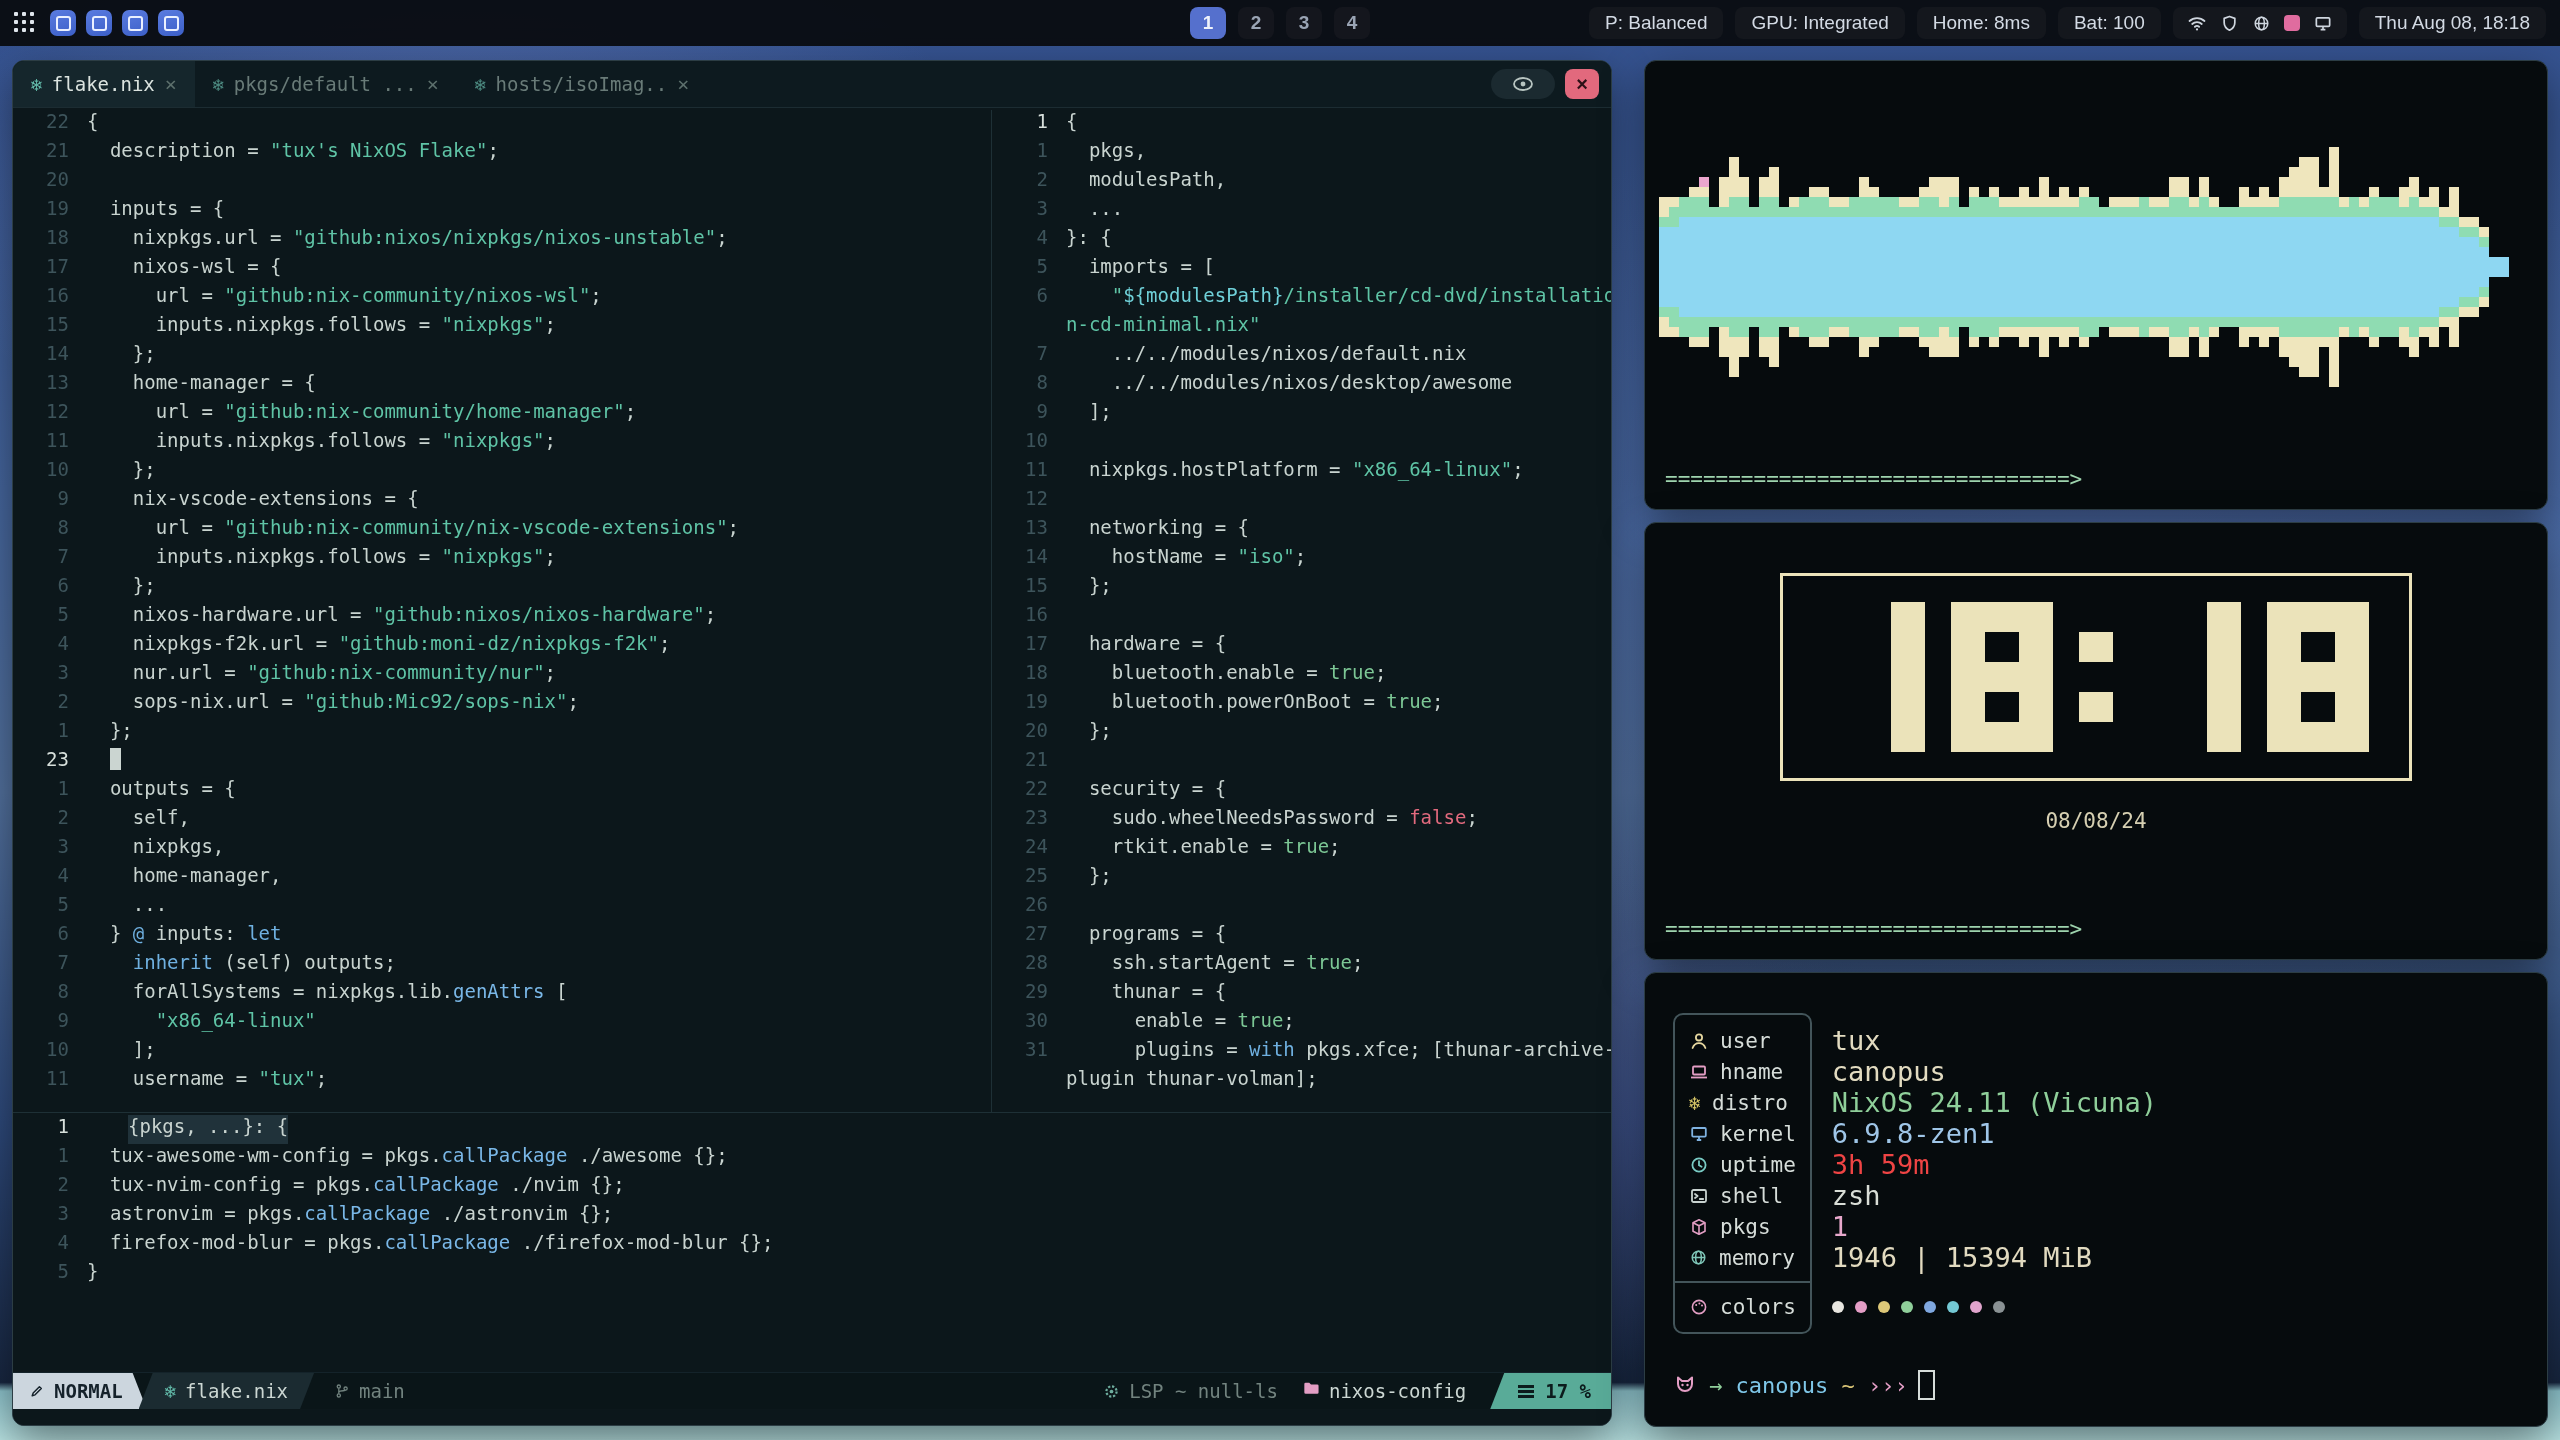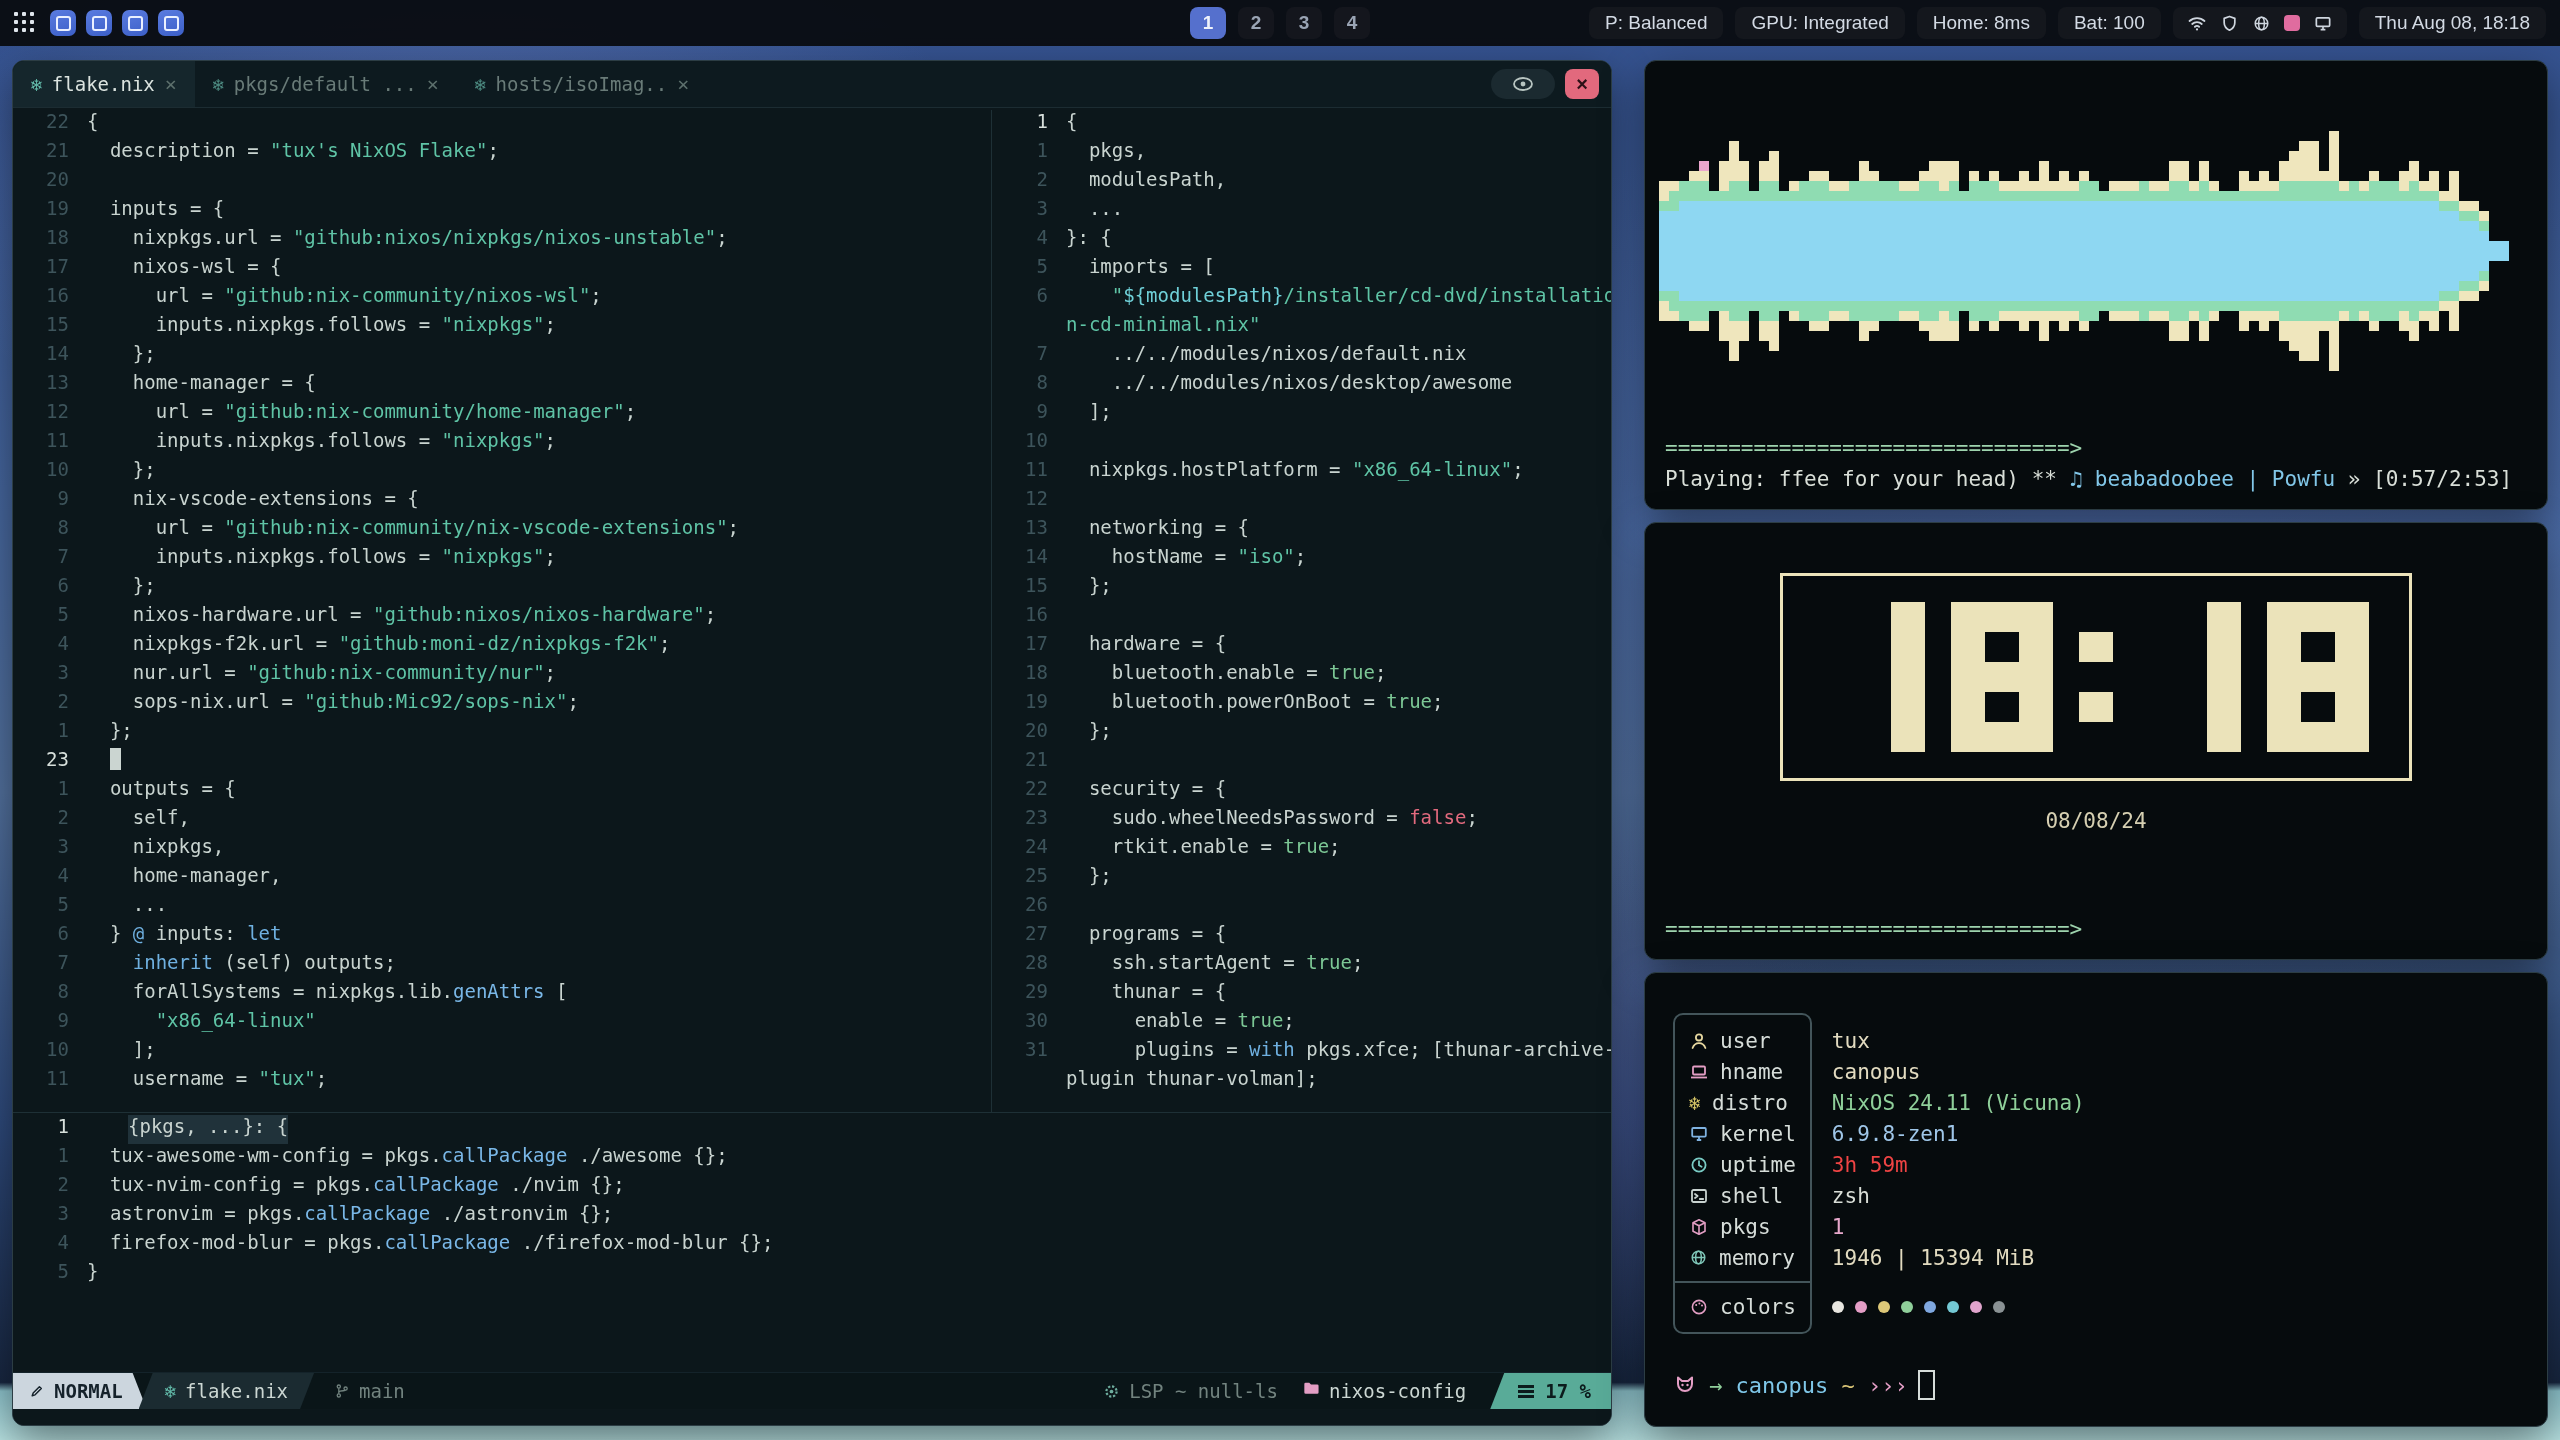--- a/index.html
+++ b/index.html
@@ -98,21 +98,21 @@
   #clockpix{position:relative;}
   .px{position:absolute;background:#ebe3ba;}
   .clk-date{margin-top:28px;font-size:21px;color:#d6d0b2;}
 
   .fetch-body{flex:1;padding:40px 0 0 28px;position:relative;}
   .fetch-grid{display:flex;}
   .fetch-box{border:2px solid #43555a;border-radius:10px;padding:10px 14px;display:flex;flex-direction:column;}
   .f-row{display:flex;align-items:center;gap:11px;height:31px;font-size:21px;color:#d6ddd9;white-space:pre;}
   .f-sep{border-top:2px solid #43555a;margin:8px -14px;}
   .fetch-vals{padding:12px 0 0 20px;display:flex;flex-direction:column;}
-  .f-vrow{height:31px;display:flex;align-items:center;font-size:21px;white-space:pre;}
+  .f-vrow{height:31px;display:flex;align-items:center;font-size:27px;white-space:pre;}
   .f-vsep{height:18px;}
   .dot{width:12px;height:12px;border-radius:50%;margin-right:11px;display:inline-block;}
   .prompt{position:absolute;left:28px;bottom:26px;display:flex;align-items:center;font-size:22px;}
   .prompt .cat{margin-right:12px;display:flex;}
   .pcursor{width:13px;height:26px;border:2px solid #d6ddd9;margin-left:10px;}
 </style>
 </head>
 <body>
 
 <div class="topbar">
@@ -731,21 +731,20 @@
         <rect x="820" y="180" width="10" height="10" fill="#8fdcb2"></rect>
         <rect x="820" y="120" width="10" height="10" fill="#efe6bd"></rect>
         <rect x="820" y="190" width="10" height="10" fill="#efe6bd"></rect>
         <rect x="830" y="150" width="10" height="20" fill="#8ed7f2"></rect>
         <rect x="840" y="150" width="10" height="20" fill="#8ed7f2"></rect>
         <rect x="40" y="70" width="10" height="10" fill="#eba6cd"></rect>
       </svg>
   </div>
   <div class="t-lines">
     <div class="t-marker">================================&gt;</div>
-    <div class="t-playing"><span class="seg-tw">Playing: ffee for your head) ** </span><span class="seg-tc">♫ beabadoobee | Powfu</span><span class="seg-tw"> » [0:57/2:53]</span></div>
   </div>
 </div>
 
 <div class="win term clockwin">
   <div class="clk-body">
     <div class="clockbox">
       <div id="clockpix" style="width: 546px; height: 150px;">
           <div class="px" style="left:68px;top:0px;width:34px;height:30px"></div>
           <div class="px" style="left:68px;top:30px;width:34px;height:30px"></div>
           <div class="px" style="left:68px;top:60px;width:34px;height:30px"></div>

